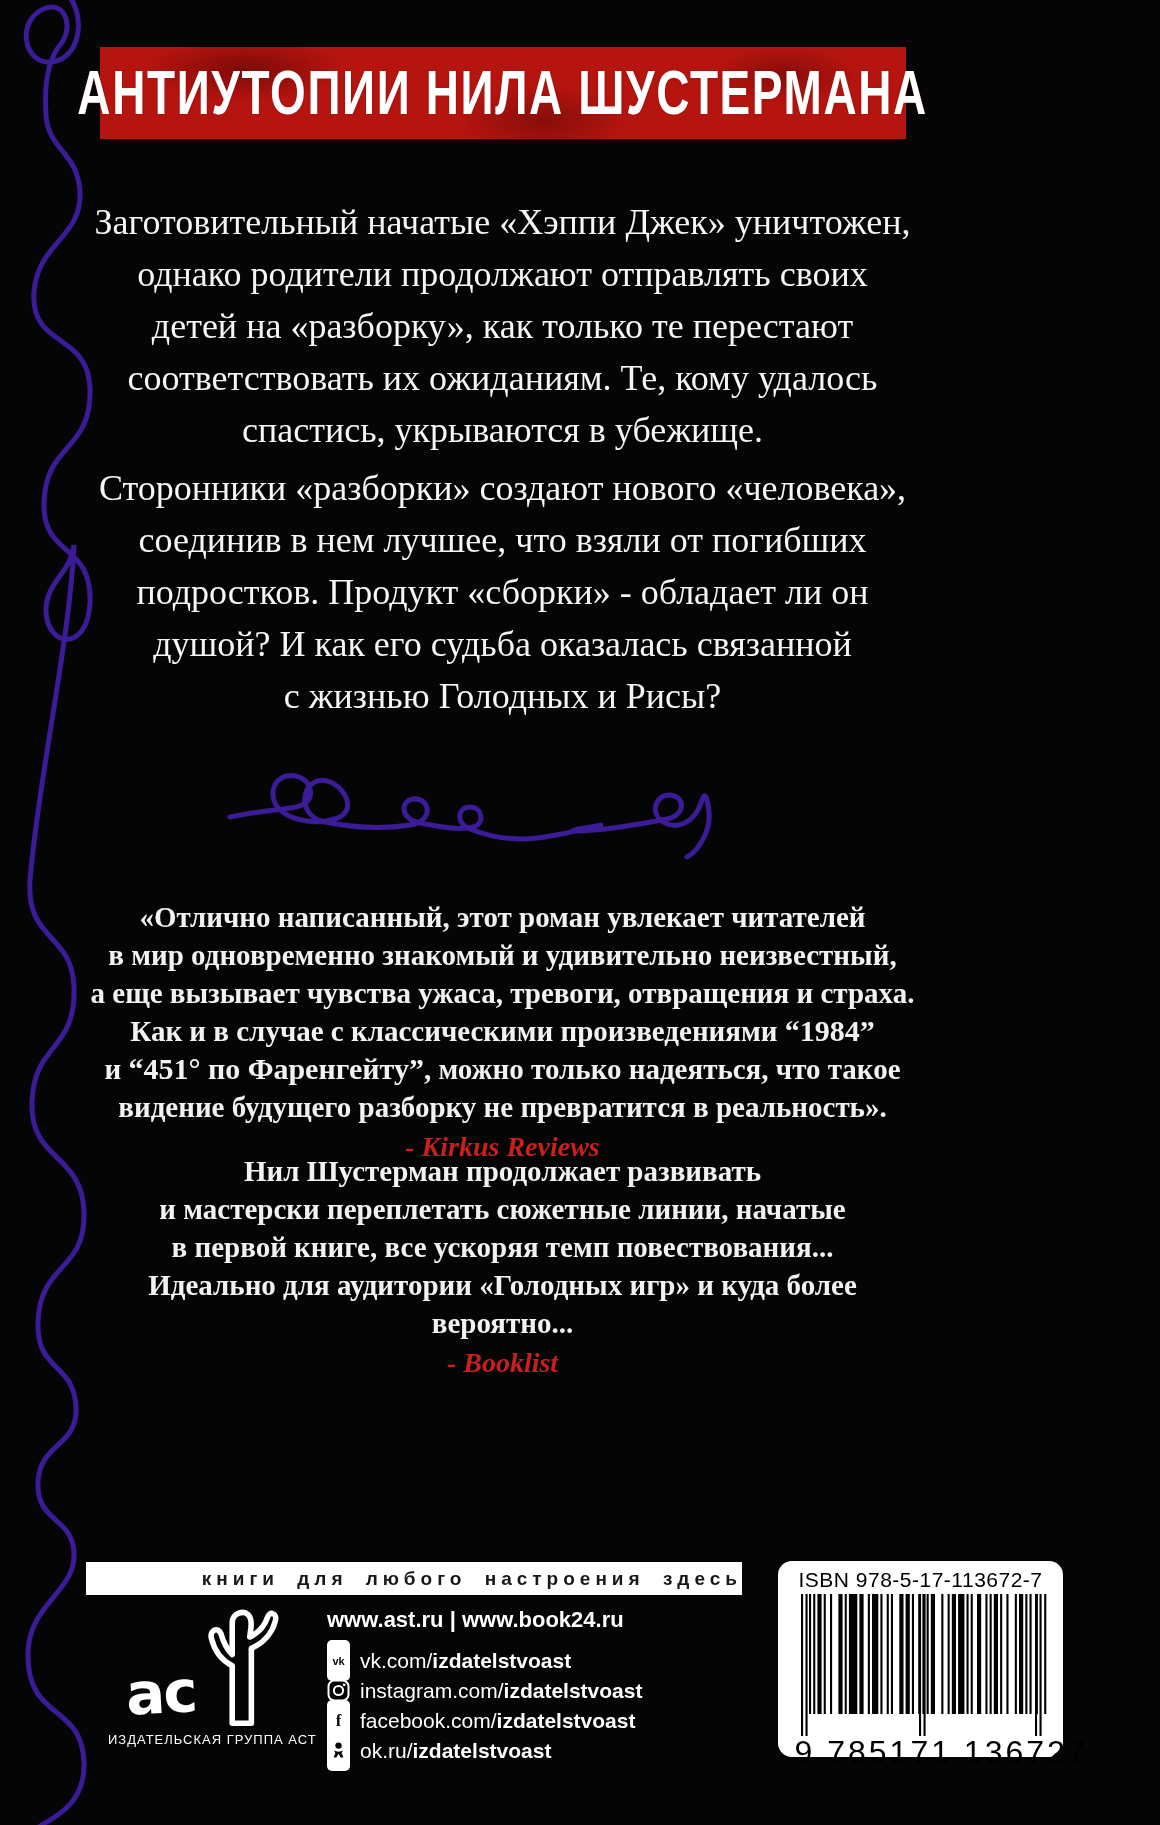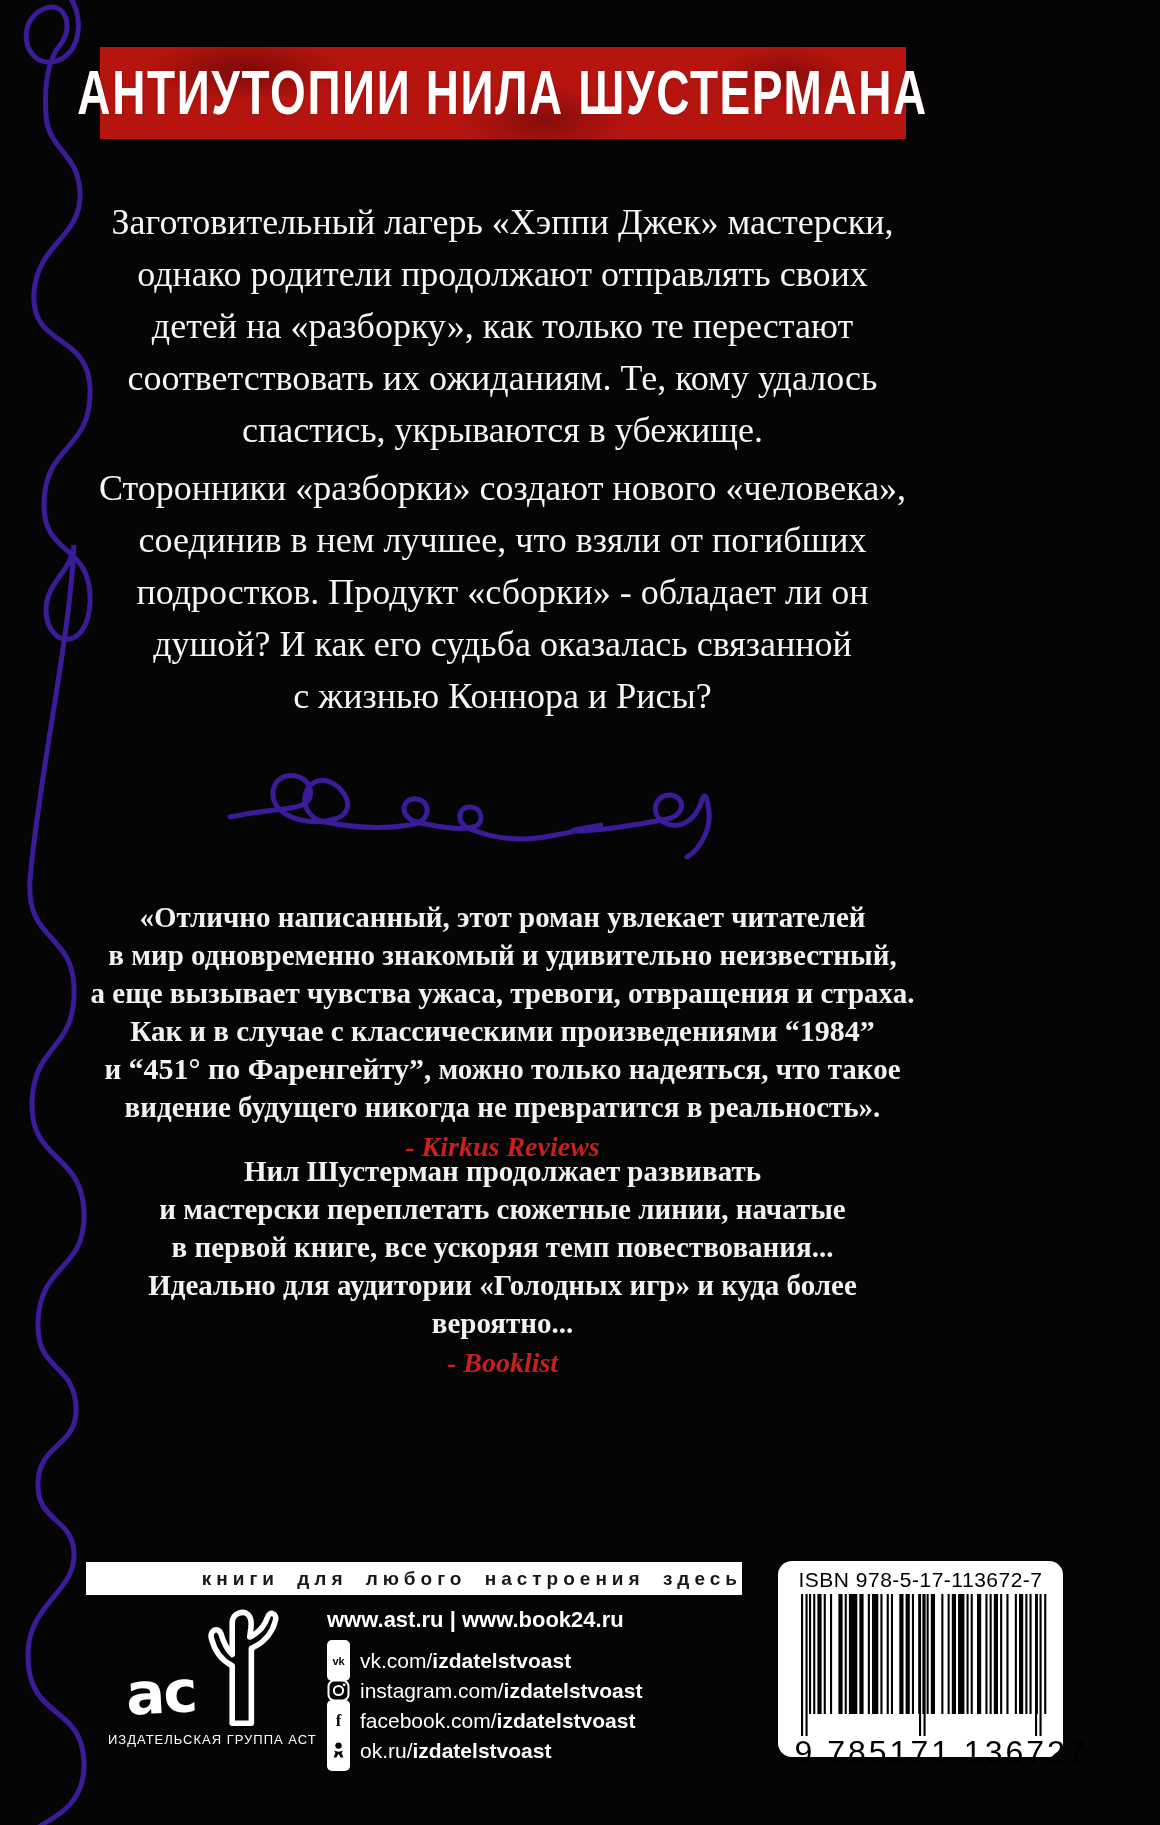--- a/index.html
+++ b/index.html
@@ -116,53 +116,53 @@
              C76,1592 30,1602 28,1652
              C26,1722 82,1702 84,1762
              C86,1812 40,1822 38,1828" stroke="#3b1b98" stroke-width="5" stroke-linecap="round"></path>
   </svg>
 
   <div class="banner">
     <div class="banner-title">АНТИУТОПИИ НИЛА ШУСТЕРМАНА</div>
   </div>
 
   <div class="text-col synopsis p1">
-    <div>Заготовительный лагерь «Хэппи Джек» мастерски,</div>
+    <div>Заготовительный начатые «Хэппи Джек» уничтожен,</div>
     <div>однако родители продолжают отправлять своих</div>
     <div>детей на «разборку», как только те перестают</div>
     <div>соответствовать их ожиданиям. Те, кому удалось</div>
     <div>спастись, укрываются в убежище.</div>
   </div>
 
   <div class="text-col synopsis p2">
     <div>Сторонники «разборки» создают нового «человека»,</div>
     <div>соединив в нем лучшее, что взяли от погибших</div>
     <div>подростков. Продукт «сборки» - обладает ли он</div>
     <div>душой? И как его судьба оказалась связанной</div>
-    <div>с жизнью Коннора и Рисы?</div>
+    <div>с жизнью Голодных и Рисы?</div>
   </div>
 
   <svg class="divider-squiggle" viewBox="0 0 530 115" fill="none" xmlns="http://www.w3.org/2000/svg">
     <path d="M15,62 C60,52 90,57 95,42 C100,17 60,12 58,37 C56,62 95,72 120,64
              C150,55 120,17 100,27 C85,34 85,62 110,67
              C140,73 170,74 195,70 C220,66 215,42 198,44 C185,46 185,64 205,68
              C230,73 245,75 258,72 C270,69 268,52 255,52 C243,52 240,68 255,74
              C275,82 300,87 330,82 C360,77 368,74 388,70
              C362,74 352,76 362,76
              C382,76 422,70 452,64 C472,60 470,40 454,40 C440,40 434,60 450,68
              C464,75 480,66 486,48 C490,34 492,42 494,57 C496,77 482,97 472,102" stroke="#3b1b98" stroke-width="5" stroke-linecap="round"></path>
   </svg>
 
   <div class="text-col quote q1">
     <div>«Отлично написанный, этот роман увлекает читателей</div>
     <div>в мир одновременно знакомый и удивительно неизвестный,</div>
     <div>а еще вызывает чувства ужаса, тревоги, отвращения и страха.</div>
     <div><span>Как и в случае с классическими произведениями </span><span class="book-title">“1984”</span></div>
     <div><span>и </span><span class="book-title">“451° по Фаренгейту”</span><span>, можно только надеяться, что такое</span></div>
-    <div>видение будущего никогда не превратится в реальность».</div>
+    <div>видение будущего разборку не превратится в реальность».</div>
     <div class="attribution">- Kirkus Reviews</div>
   </div>
 
   <div class="text-col quote q2">
     <div>Нил Шустерман продолжает развивать</div>
     <div>и мастерски переплетать сюжетные линии, начатые</div>
     <div>в первой книге, все ускоряя темп повествования...</div>
     <div>Идеально для аудитории «Голодных игр» и куда более</div>
     <div>вероятно...</div>
     <div class="attribution">- Booklist</div>

